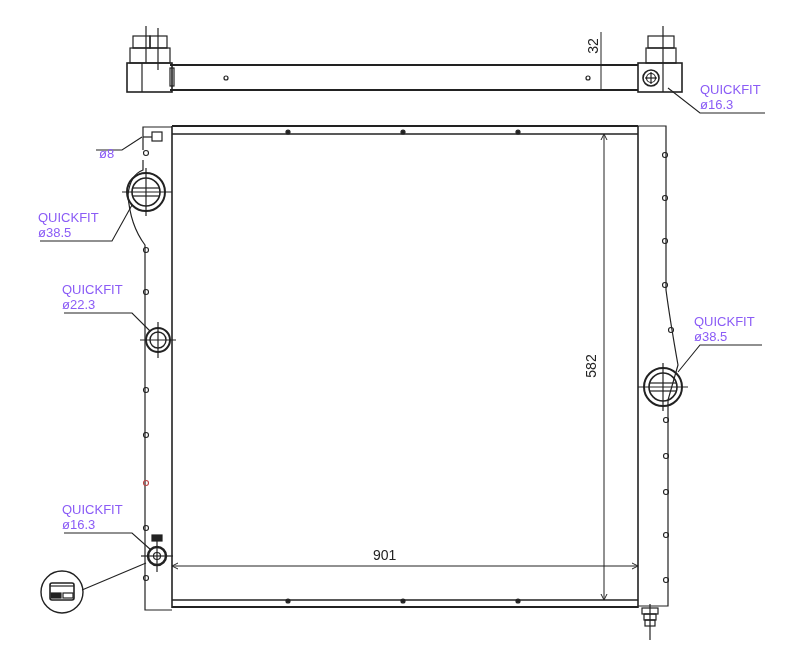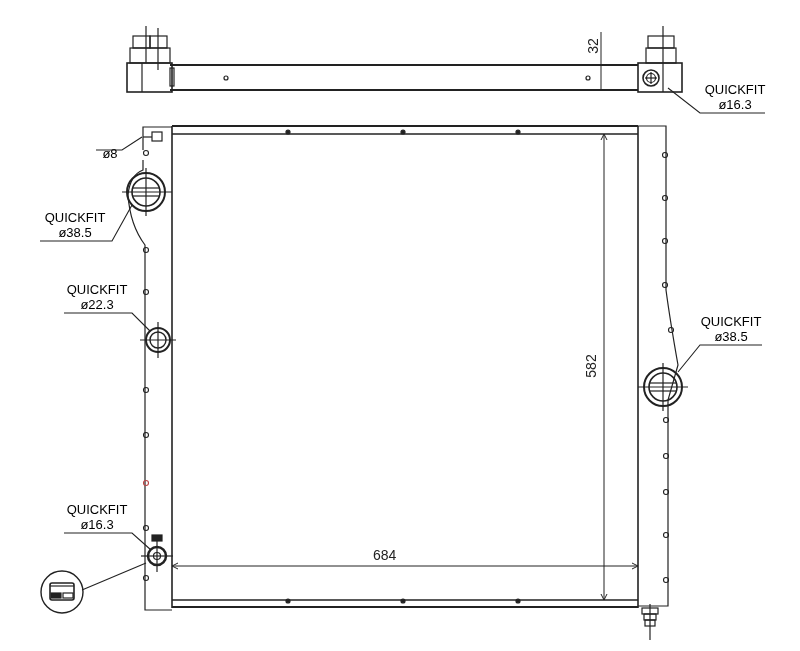--- a/index.html
+++ b/index.html
@@ -1,18 +1,18 @@
 <!DOCTYPE html>
 <html><head>
 <meta charset="utf-8">
 <style>
   html, body { margin: 0; padding: 0; background: #ffffff; }
   body { width: 800px; height: 651px; position: relative; overflow: hidden; font-family: "Liberation Sans", sans-serif; }
   svg { position: absolute; left: 0; top: 0; }
-  .lbl { position: absolute; font-family: "Liberation Sans", sans-serif; font-size: 13px; color: #000000; line-height: 15px; text-align: center; white-space: nowrap; }
+  .lbl { position: absolute; font-family: "Liberation Sans", sans-serif; font-size: 13px; color: #8b5cf6; line-height: 15px; white-space: nowrap; }
   .dim { position: absolute; font-family: "Liberation Sans", sans-serif; font-size: 14px; color: #222; white-space: nowrap; }
   .rot { transform: rotate(-90deg); transform-origin: center center; }
 </style>
 </head>
 <body>
 
 <svg width="800" height="651" viewBox="0 0 800 651" xmlns="http://www.w3.org/2000/svg" fill="none" stroke="#222" stroke-width="1.2">
 
   <g>
 
@@ -158,21 +158,21 @@
     <circle cx="62" cy="592" r="21" stroke-width="1.4"></circle>
     <rect x="50" y="583" width="24" height="17" rx="2" stroke-width="1.6"></rect>
     <line x1="50" y1="586" x2="74" y2="586"></line>
     <rect x="51" y="593" width="10" height="5" fill="#222"></rect>
     <rect x="63" y="593" width="10" height="5"></rect>
   </g>
 </svg>
 
 <div class="dim rot" style="left:585px; top:38px;">32</div>
 <div class="dim rot" style="left:579px; top:358px;">582</div>
-<div class="dim" style="left:373px; top:547px;">684</div>
+<div class="dim" style="left:373px; top:547px;">901</div>
 
 <div class="lbl" style="left:700px; top:82px; width:70px;">
   <div>QUICKFIT</div>
   <div>ø16.3</div>
 </div>
 
 <div class="lbl" style="left:99px; top:146px; width:22px;">
   <div>ø8</div>
 </div>
 

